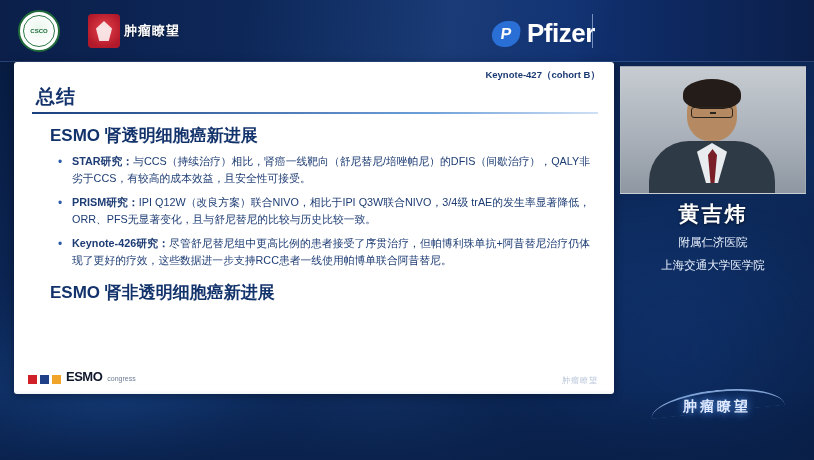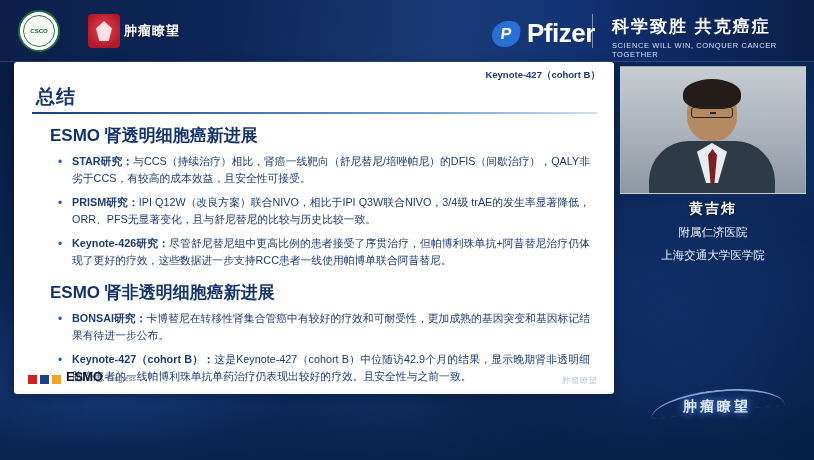--- a/index.html
+++ b/index.html
@@ -203,21 +203,21 @@
     width: 9px; height: 34px; background: #7a1f28;
     clip-path: polygon(50% 0, 100% 18%, 72% 100%, 28% 100%, 0 18%);
   }
 
   
   .speaker {
     position: absolute; right: 8px; top: 200px;
     width: 186px;
     text-align: center; color: #ffffff;
   }
-  .speaker .name { font-size: 14px; font-weight: bold; letter-spacing: 2px; text-shadow: 0 1px 3px rgba(0,0,0,.6); }
+  .speaker .name { font-size: 21px; font-weight: bold; letter-spacing: 2px; text-shadow: 0 1px 3px rgba(0,0,0,.6); }
   .speaker .org { font-size: 11.5px; margin-top: 6px; line-height: 1.5; color: #eaf2ff; }
 
   
   .event-logo {
     position: absolute; right: 22px; bottom: 14px;
     width: 150px; height: 58px;
     color: #dfe9ff;
     text-align: center;
   }
   .event-logo .swoosh {
@@ -255,24 +255,20 @@
       <div>
         <span class="rtext">肿瘤瞭望</span>
       </div>
     </div>
 
     <div class="pfizer">
       <div class="mark">P</div>
       <div class="word">Pfizer</div>
     </div>
     <div class="divider-v"></div>
-    <div class="slogan">
-      <div class="cn">科学致胜 共克癌症</div>
-      <div class="en">SCIENCE WILL WIN, CONQUER CANCER TOGETHER</div>
-    </div>
   </div>
 
   <div class="slide">
     <div class="slide-topline"></div>
     <div class="kn-tag">Keynote-427（cohort B）</div>
     <div class="slide-title">总结</div>
     <div class="title-rule"></div>
 
     <div class="content">
 
@@ -283,28 +279,20 @@
         </li>
         <li>
           <span class="b-label">PRISM研究：</span><span>IPI Q12W（改良方案）联合NIVO，相比于IPI Q3W联合NIVO，3/4级 trAE的发生率显著降低，ORR、PFS无显著变化，且与舒尼替尼的比较与历史比较一致。</span>
         </li>
         <li>
           <span class="b-label">Keynote-426研究：</span><span>尽管舒尼替尼组中更高比例的患者接受了序贯治疗，但帕博利珠单抗+阿昔替尼治疗仍体现了更好的疗效，这些数据进一步支持RCC患者一线使用帕博单联合阿昔替尼。</span>
         </li>
       </ul>
 
       <div class="sec-head second">ESMO 肾非透明细胞癌新进展</div>
-      <ul class="bullets">
-        <li>
-          <span class="b-label">BONSAI研究：</span><span>卡博替尼在转移性肾集合管癌中有较好的疗效和可耐受性，更加成熟的基因突变和基因标记结果有待进一步公布。</span>
-        </li>
-        <li>
-          <span class="b-label">Keynote-427（cohort B）：</span><span>这是Keynote-427（cohort B）中位随访42.9个月的结果，显示晚期肾非透明细胞癌患者的一线帕博利珠单抗单药治疗仍表现出较好的疗效。且安全性与之前一致。</span>
-        </li>
-      </ul>
     </div>
 
     <div class="esmo-foot">
       <div class="sq r"></div>
       <div class="sq b"></div>
       <div class="sq y"></div>
       <div class="etext">ESMO</div>
       <div class="csub">congress</div>
     </div>
 

